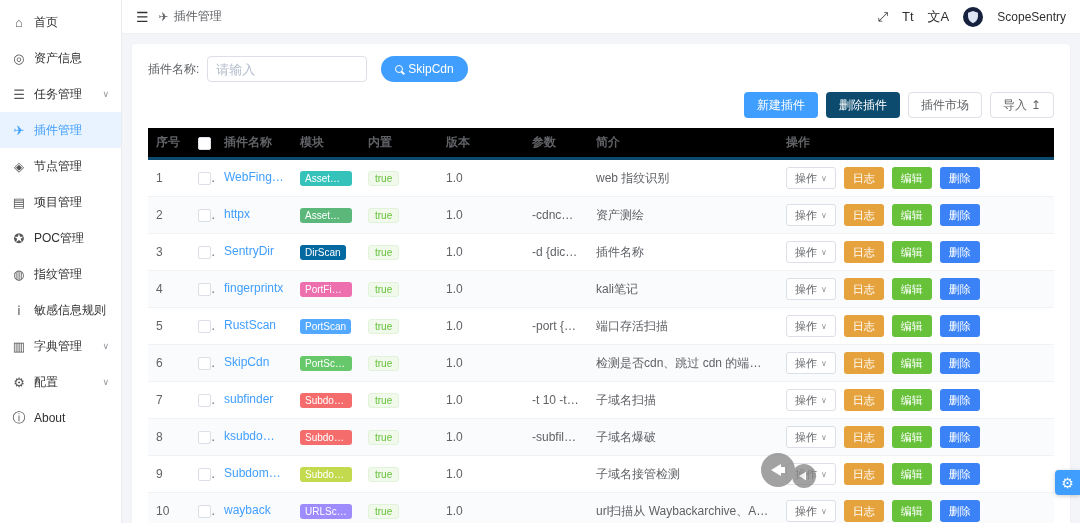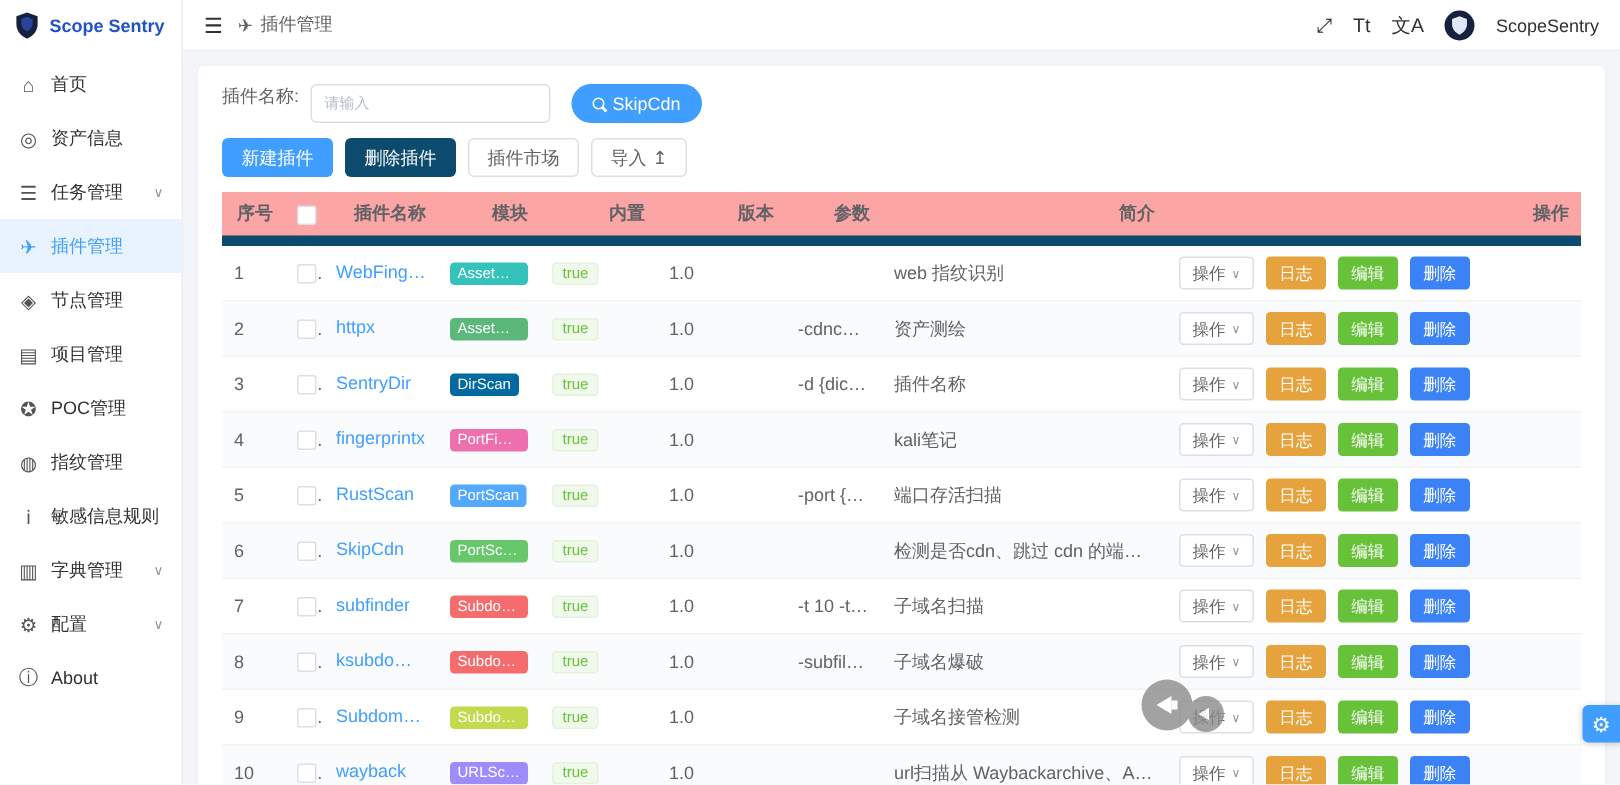--- a/index.html
+++ b/index.html
@@ -29,37 +29,37 @@
   .top-right { margin-left:auto; display:flex; align-items:center; gap:14px; color:#303133; }
   .top-right .tool { cursor:pointer; font-size:13px; }
   .avatar { width:20px; height:20px; border-radius:50%; background:#16213e; display:flex; align-items:center; justify-content:center; overflow:hidden; }
   .avatar svg { width:14px; height:14px; }
   .username { font-size:12px; color:#303133; }
 
   .content { flex:1; padding:10px; overflow:hidden; }
   .card { background:#fff; border-radius:4px; padding:12px 16px; height:600px; box-shadow:0 1px 3px rgba(0,0,0,0.04); }
 
   
-  .search-row { display:flex; align-items:flex-start; gap:8px; color:#606266; }
-  .search-row input { width:160px; height:26px; border:1px solid #dcdfe6; border-radius:4px; padding:0 8px; font-size:10px; color:#ec4899; outline:none; font-family:inherit; }
+  .search-row { display:flex; align-items:center; gap:8px; color:#606266; }
+  .search-row input { width:160px; height:26px; border:1px solid #dcdfe6; border-radius:4px; padding:0 8px; font-size:13px; color:#ec4899; outline:none; font-family:inherit; }
   .search-row input::placeholder { color:#b4bccc; }
   .search-btn { display:flex; align-items:center; gap:5px; background:#409eff; color:#fff; border:none; border-radius:14px; height:26px; padding:0 14px; font-size:12px; cursor:pointer; margin-left:6px; font-family:inherit; }
   .search-glyph { width:8px; height:8px; border:1.5px solid #fff; border-radius:50%; position:relative; display:inline-block; }
   .search-glyph::after { content:""; position:absolute; width:4px; height:1.5px; background:#fff; transform:rotate(45deg); right:-3px; bottom:-1px; }
 
-  .btn-row { display:flex; gap:8px; margin-top:10px; }
+  .btn-row { display:flex; gap:8px; margin-top:10px;justify-content:flex-end; }
   .btn { font-size:12px; height:26px; padding:0 12px; border-radius:4px; border:1px solid transparent; cursor:pointer; font-family:inherit; display:flex; align-items:center; gap:4px; }
   .btn-primary { background:#409eff; color:#fff; }
   .btn-danger { background:#0c4a6e; color:#fff; }
   .btn-plain { background:#fff; border-color:#dcdfe6; color:#606266; }
   .up-icon { font-size:12px; }
 
   
   table { width:100%; margin-top:10px; border-collapse:collapse; table-layout:fixed; font-size:12px; }
-  thead th { background:#fca5a5; color:#606266; font-weight:bold; text-align:right; padding:6px 8px; border-bottom:7px solid #0c4a6e; white-space:nowrap; }
+  thead th { background:#000000; color:#606266; font-weight:bold; text-align:left; padding:6px 8px; border-bottom:3px solid #0c4a6e; white-space:nowrap; }
   tbody td { padding:7px 8px; border-bottom:1px solid #f0f2f5; color:#606266; white-space:nowrap; overflow:hidden; text-overflow:ellipsis; }
   tbody tr:nth-child(even) { background:#fafbfc; }
   .link { color:#409eff; text-decoration:none; display:inline-block; max-width:100%; overflow:hidden; text-overflow:ellipsis; cursor:pointer; }
   .tag { display:inline-block; padding:2px 5px; border-radius:3px; color:#fff; font-size:10px; max-width:100%; overflow:hidden; text-overflow:ellipsis; white-space:nowrap; vertical-align:middle; }
   .builtin { display:inline-block; background:#f0f9eb; color:#67c23a; border:1px solid #e1f3d8; padding:1px 6px; border-radius:3px; font-size:10px; }
   .checkbox { display:inline-block; width:13px; height:13px; border:1px solid #dcdfe6; border-radius:2px; background:#fff; vertical-align:middle; cursor:pointer; }
   .actions { display:flex; align-items:center; gap:8px; }
   .op-btn { display:flex; align-items:center; gap:4px; background:#fff; border:1px solid #dcdfe6; color:#606266; height:22px; padding:0 8px; border-radius:3px; font-size:11px; cursor:pointer; font-family:inherit; }
   .op-btn .caret { font-size:8px; color:#909399; }
   .mini { border:none; height:22px; padding:0 9px; border-radius:3px; color:#fff; font-size:11px; cursor:pointer; font-family:inherit; }
@@ -70,27 +70,20 @@
   
   .watermark { position:absolute; left:758px; top:450px; display:flex; align-items:center; gap:8px; color:#8b8b8b; opacity:0.8; font-size:29px; font-weight:bold; pointer-events:none; z-index:40; white-space:nowrap; }
   .float-gear { position:absolute; right:0; top:470px; width:25px; height:25px; background:#409eff; color:#fff; border:none; border-radius:4px 0 0 4px; font-size:14px; display:flex; align-items:center; justify-content:center; cursor:pointer; z-index:50; box-shadow:0 1px 4px rgba(0,0,0,0.2); }
 </style>
 </head>
 <body>
 
 <div class="app">
 
   <aside class="sidebar">
-    <div class="logo-row">
-      <svg viewBox="0 0 24 24" aria-hidden="true">
-        <path d="M12 1.5l8.5 3v6.2c0 5.4-3.6 9.6-8.5 11.8-4.9-2.2-8.5-6.4-8.5-11.8V4.5z" fill="#16213e"></path>
-        <path d="M12 5l4.5 1.8v3.4c0 2.9-1.9 5.2-4.5 6.4-2.6-1.2-4.5-3.5-4.5-6.4V6.8z" fill="#3b5bdb" opacity="0.6"></path>
-      </svg>
-      <span class="logo-text">Scope Sentry</span>
-    </div>
     <nav class="menu" id="menu">
   <div class="menu-item">
     <span class="mi-icon">⌂</span>
     <span class="mi-label">首页</span>
 
   </div>
 
   <div class="menu-item">
     <span class="mi-icon">◎</span>
     <span class="mi-label">资产信息</span>

